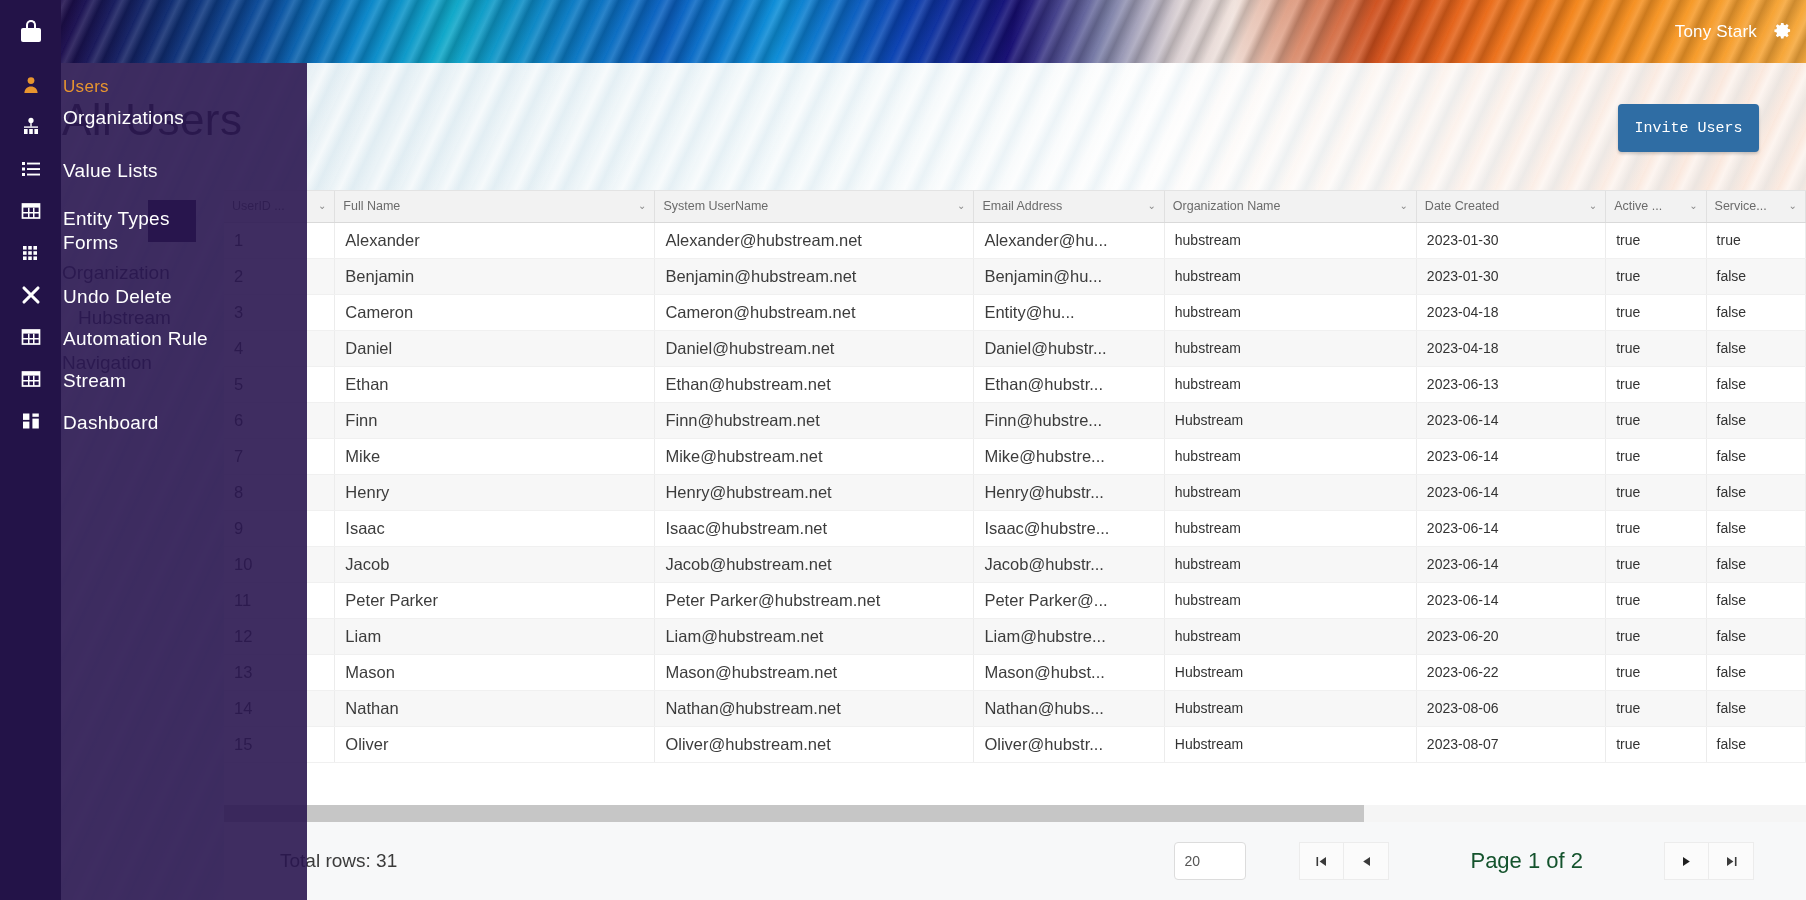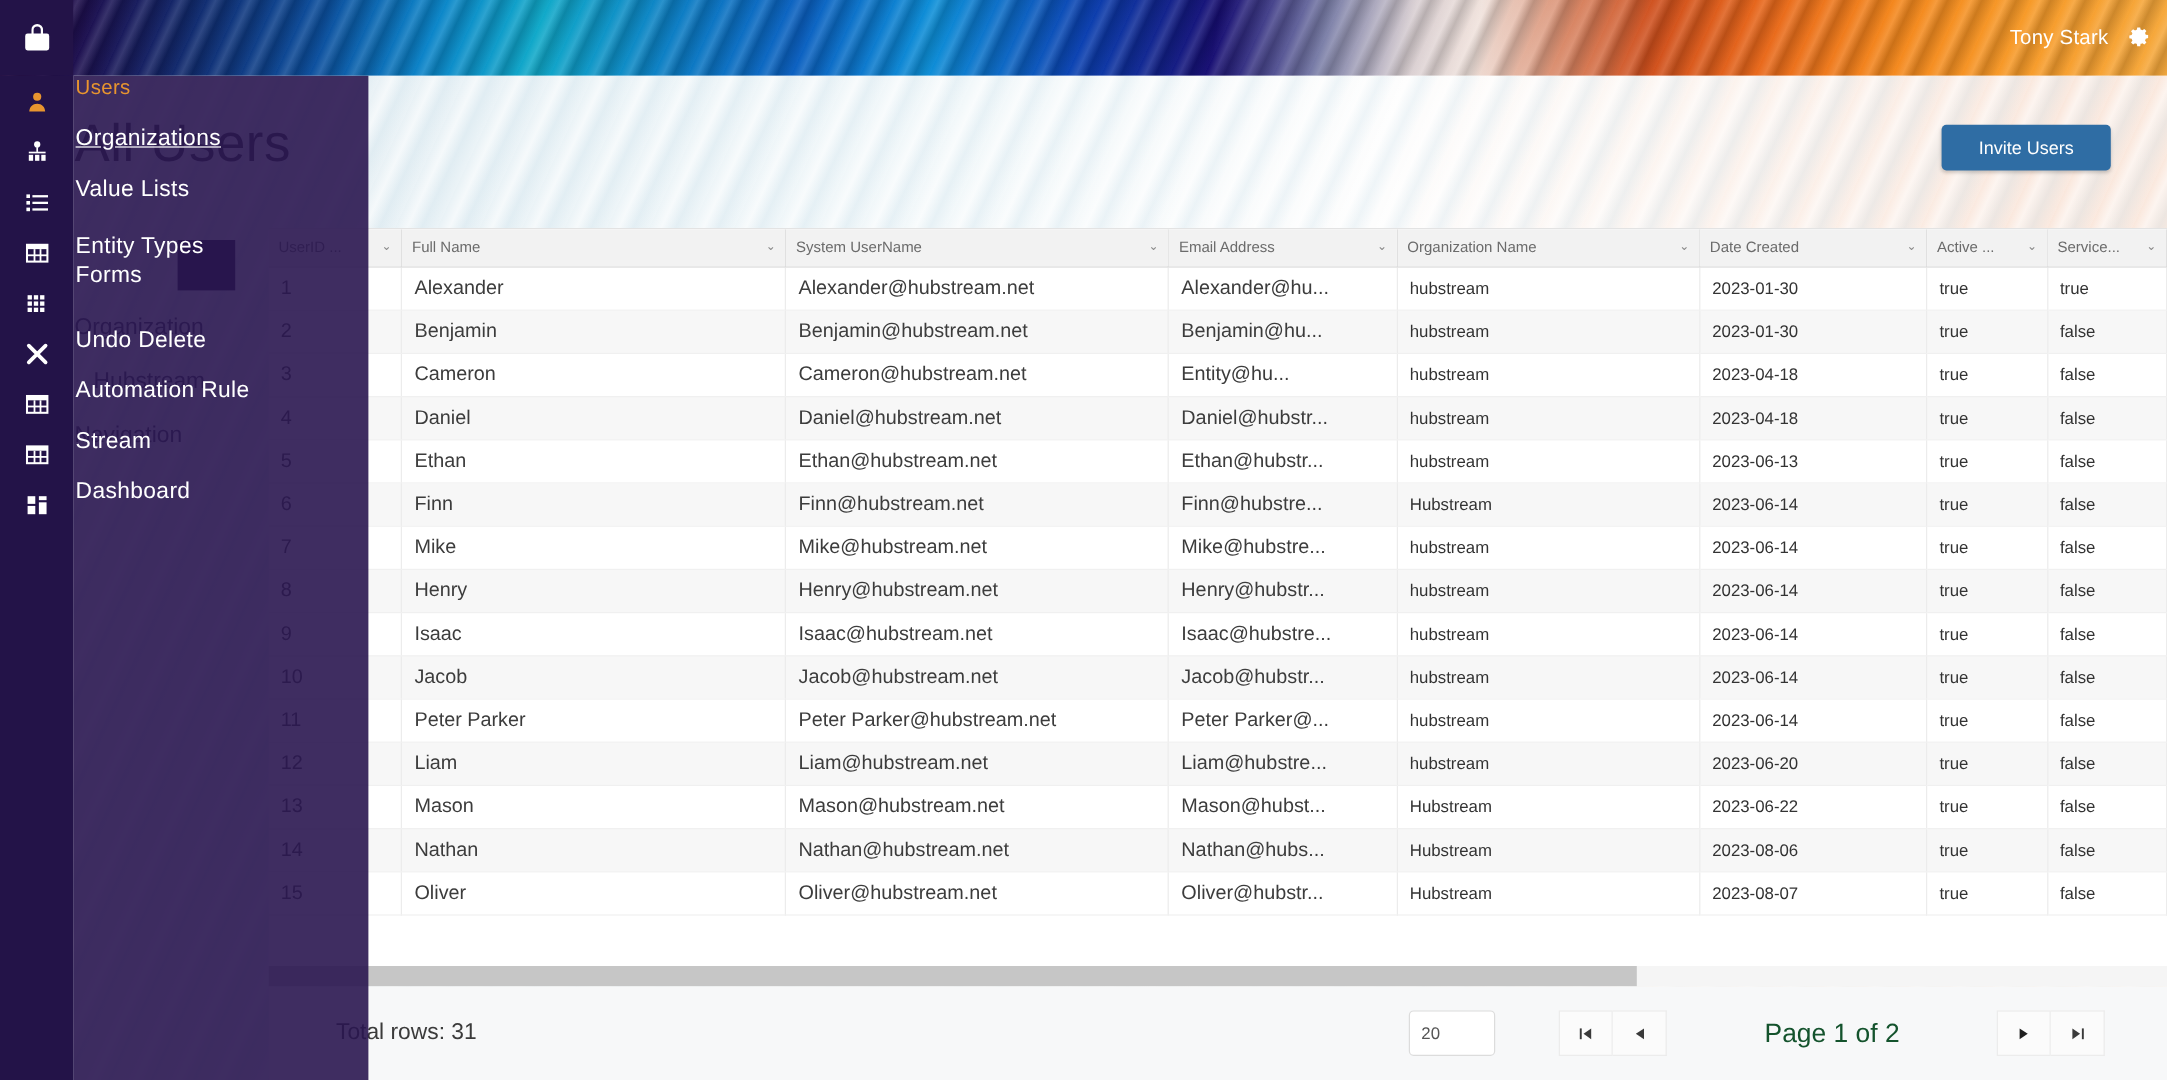--- a/index.html
+++ b/index.html
@@ -94,24 +94,24 @@
   .ghost-label {
     position:absolute; font-size:19px; color:#3a3a50; z-index:2; white-space:nowrap;
   }
   .ghost-org  { left:62px; top:262px; }
   .ghost-hub  { left:78px; top:307px; }
   .ghost-nav  { left:62px; top:352px; }
   .ghost-box  { position:absolute; left:148px; top:200px; width:48px; height:42px;
                 background:#1d1338; z-index:2; }
 
   .invite-btn {
-    position:absolute; right: 47px; top: 104px; width:141px; height:38px;
+    position:absolute; right: 47px; top: 104px; width:141px; height:48px;
     background:#2f6da4; color:#fff; border:none; border-radius:4px;
     font-size:15px; cursor:pointer; z-index: 6;
-    font-family:Liberation Sans, sans-serif;
+    font-family:Liberation Mono, monospace;
     box-shadow: 0 2px 3px rgba(0,0,0,.18);
   }
 
   
   .grid-wrap {
     position:absolute; left: 224px; top: 190px; width: 1582px; height: 615px;
     z-index: 4; overflow:hidden; background:#fff;
     border-top:1px solid #e3e3e3;
   }
   table.grid { border-collapse: collapse; width: 1582px; table-layout: fixed; }
@@ -182,21 +182,21 @@
   }
   .rail-item svg { width:20px; height:20px; }
 
   
   .flyout {
     position:absolute; left:61px; top:63px; width:246px; height:837px;
     background: rgba(42,22,80,0.90); z-index: 31;
   }
   .menu-item {
     position:absolute; left:0; width:246px; height:48px;
-    display:flex; padding-left:2px; cursor:pointer;
+    display:flex; align-items:center; padding-left:2px; cursor:pointer;
     font-size:19px; color:#ffffff; letter-spacing:.3px;
   }
   .menu-item.active { color:#e8952f; font-size:17px; }
   .pin-bar {
     position:absolute; left:0; bottom:0; width:307px; height:46px;
     background:#1287b0; display:flex; align-items:center;
     padding: 0 16px 0 18px; color:#fff; font-size:16px; cursor:pointer;
     z-index: 32; justify-content:space-between; font-weight:bold;
   }
   .pin-bar svg { width:18px; height:18px; }
@@ -584,21 +584,21 @@
           </svg>
       </span>
     </div>
   </div>
 
   <div class="flyout">
     <div id="menu-items">
         <div class="menu-item active" style="top: 0px;">
           <span>Users</span>
         </div>
-        <div class="menu-item" style="top: 42px; text-decoration: underline;">
+        <div class="menu-item" style="top: 31px;">
           <span>Organizations</span>
         </div>
         <div class="menu-item" style="top: 84px;">
           <span>Value Lists</span>
         </div>
         <div class="menu-item" style="top: 132px;">
           <span>Entity Types</span>
         </div>
         <div class="menu-item" style="top: 156px;">
           <span>Forms</span>

